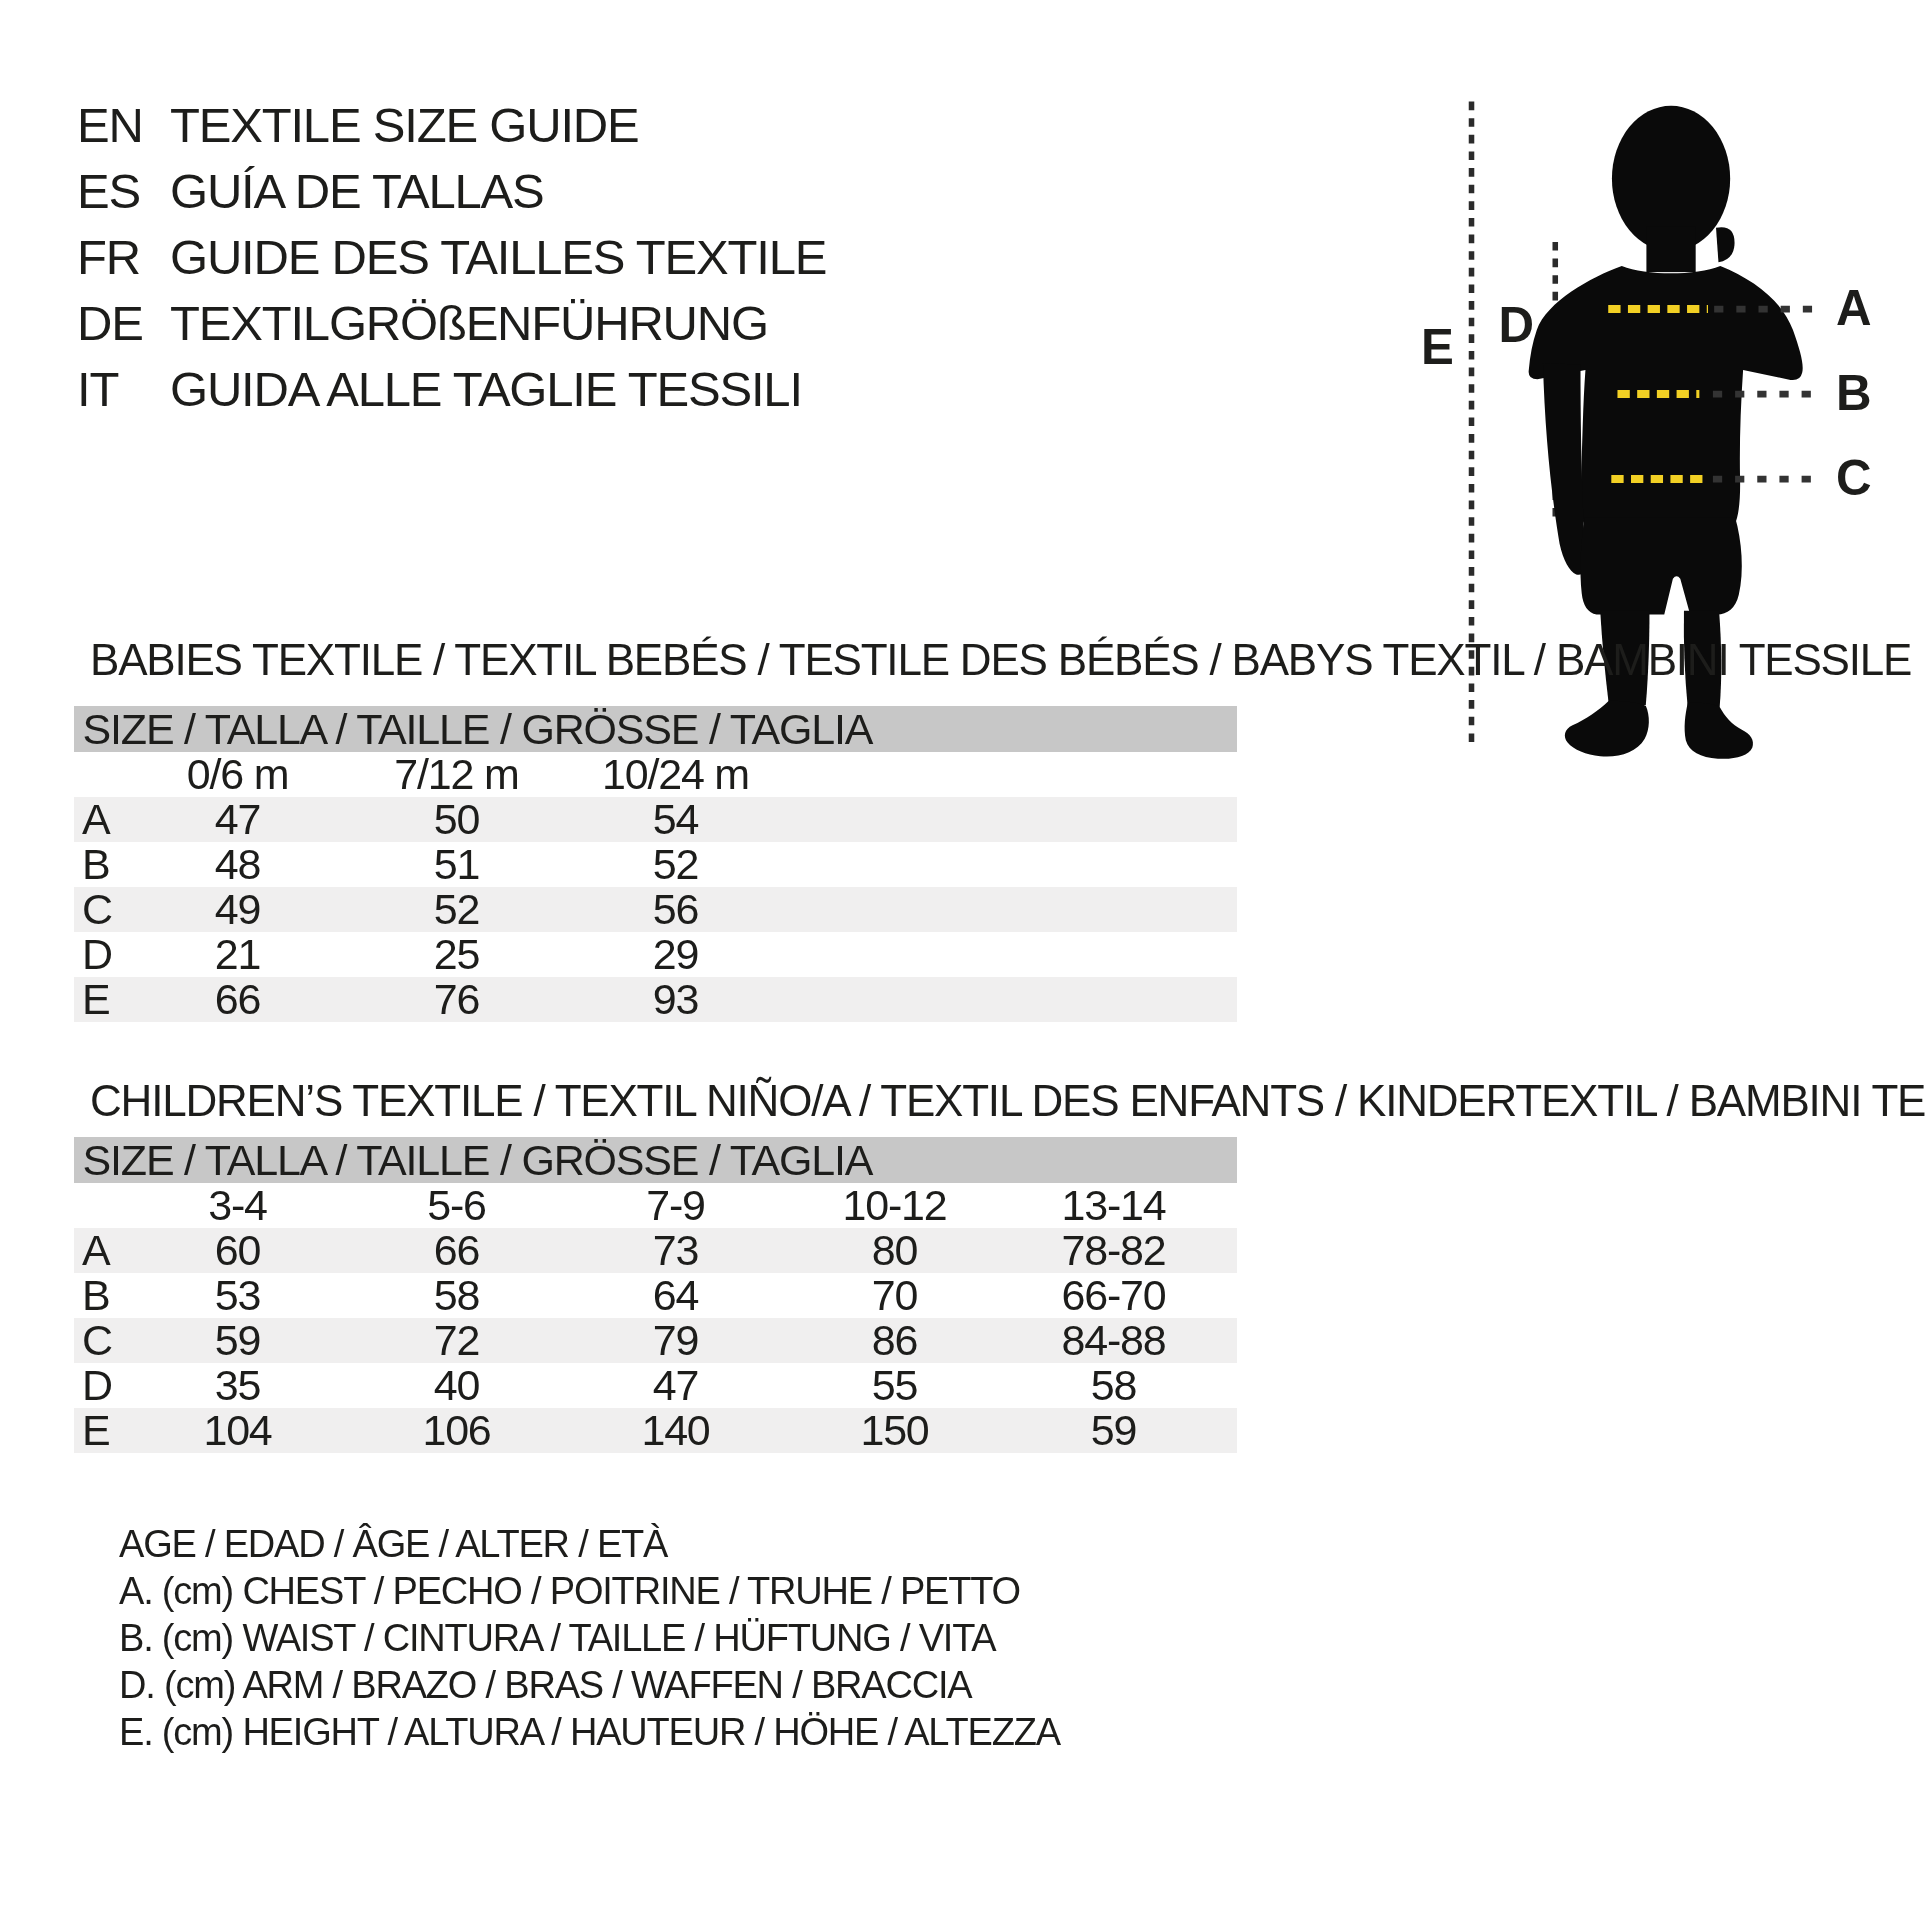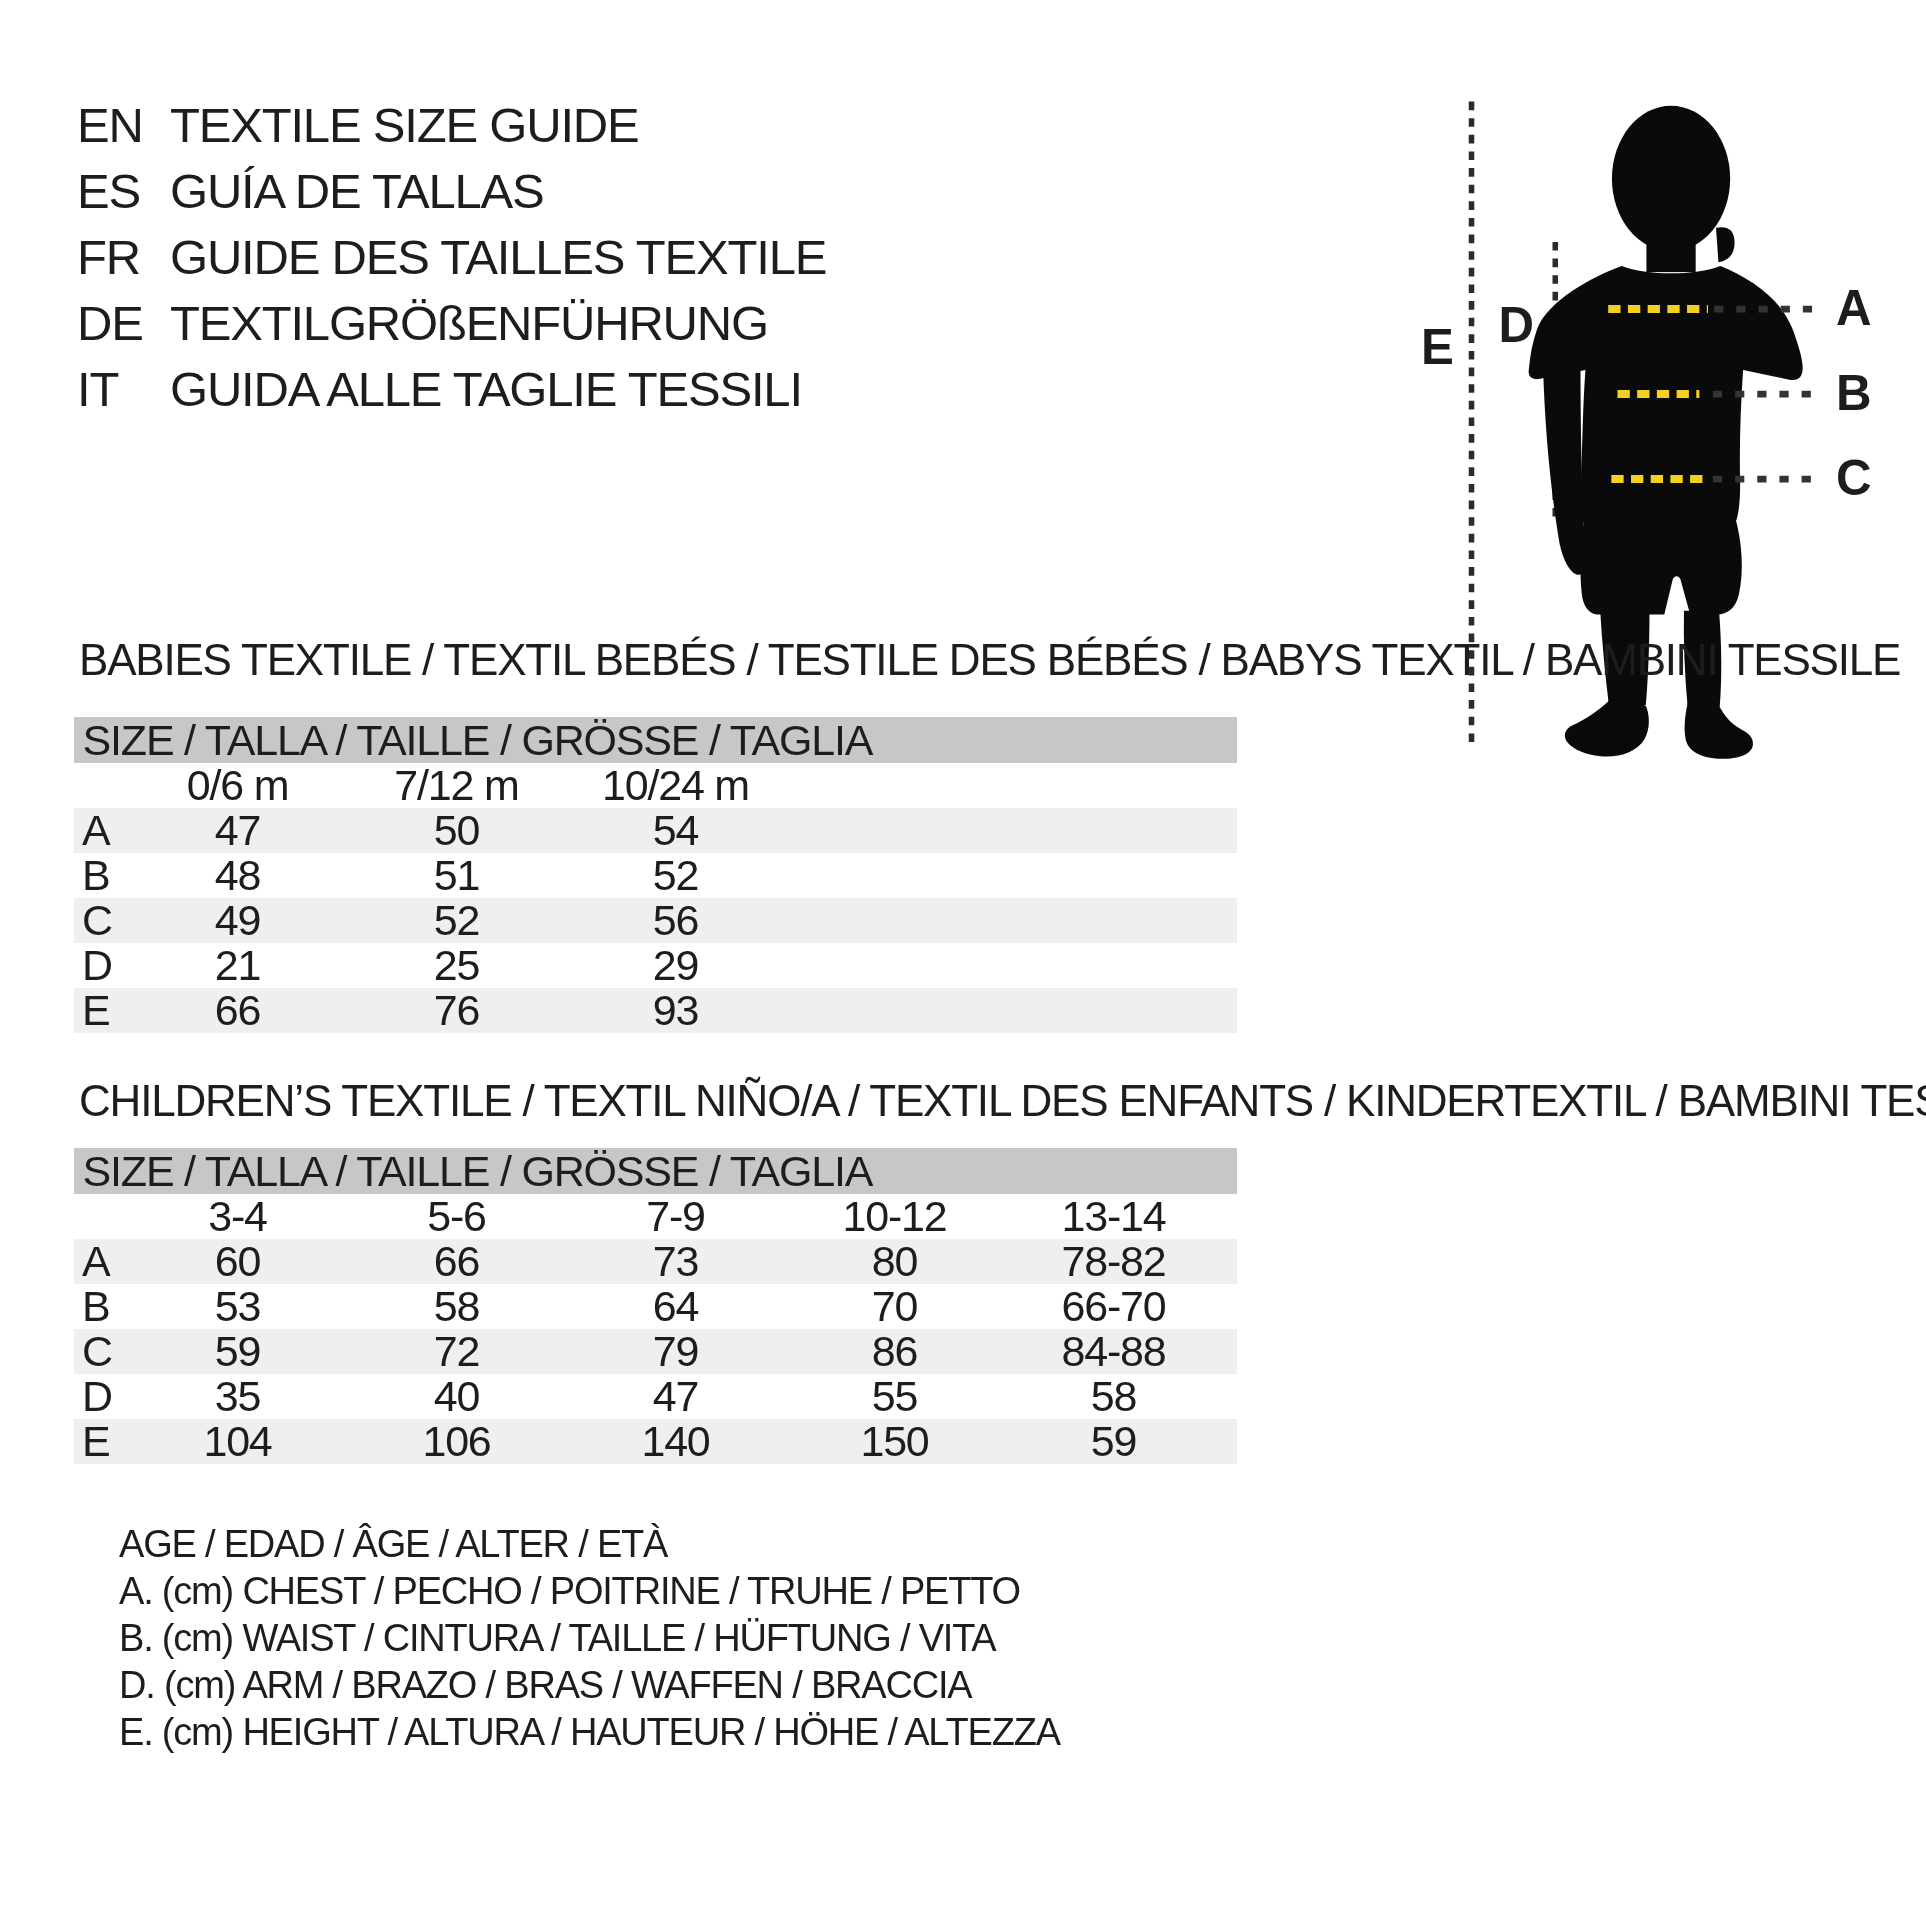--- a/index.html
+++ b/index.html
@@ -18,25 +18,25 @@
   .lang-row{display:flex;height:66px;align-items:center;font-size:49px;}
   .lang-code{width:93px;}
   
   .figure{position:absolute;top:86px;left:1405px;width:521px;height:690px;}
   .figure svg{display:block;width:521px;height:690px;}
   .figure text{
     font-family:"Liberation Sans","DejaVu Sans",sans-serif;
     font-weight:700;font-size:80px;fill:#1d1d1b;letter-spacing:0;
   }
   
-  .section-title{position:absolute;left:79px;font-size:44px;white-space:nowrap;}
+  .section-title{position:absolute;left:90px;font-size:44px;white-space:nowrap;}
   .babies-title{top:635px;}
   .children-title{top:1076px;}
   
-  .size-table{position:absolute;left:74px;width:1163px;margin-top:11px;}
+  .size-table{position:absolute;left:74px;width:1163px;}
   .babies-table{top:706px;}
   .children-table{top:1137px;}
   .t-headerbar{
     height:46px;line-height:46px;background:#c7c7c7;
     font-size:43px;padding-left:8.6px;box-sizing:border-box;
   }
   .t-row{display:grid;height:45px;line-height:45px;font-size:43px;}
   .grid3{grid-template-columns:54px 219px 219px 219px 1fr;}
   .grid5{grid-template-columns:54px repeat(5,219px) 1fr;}
   .t-label{padding-left:8px;}

